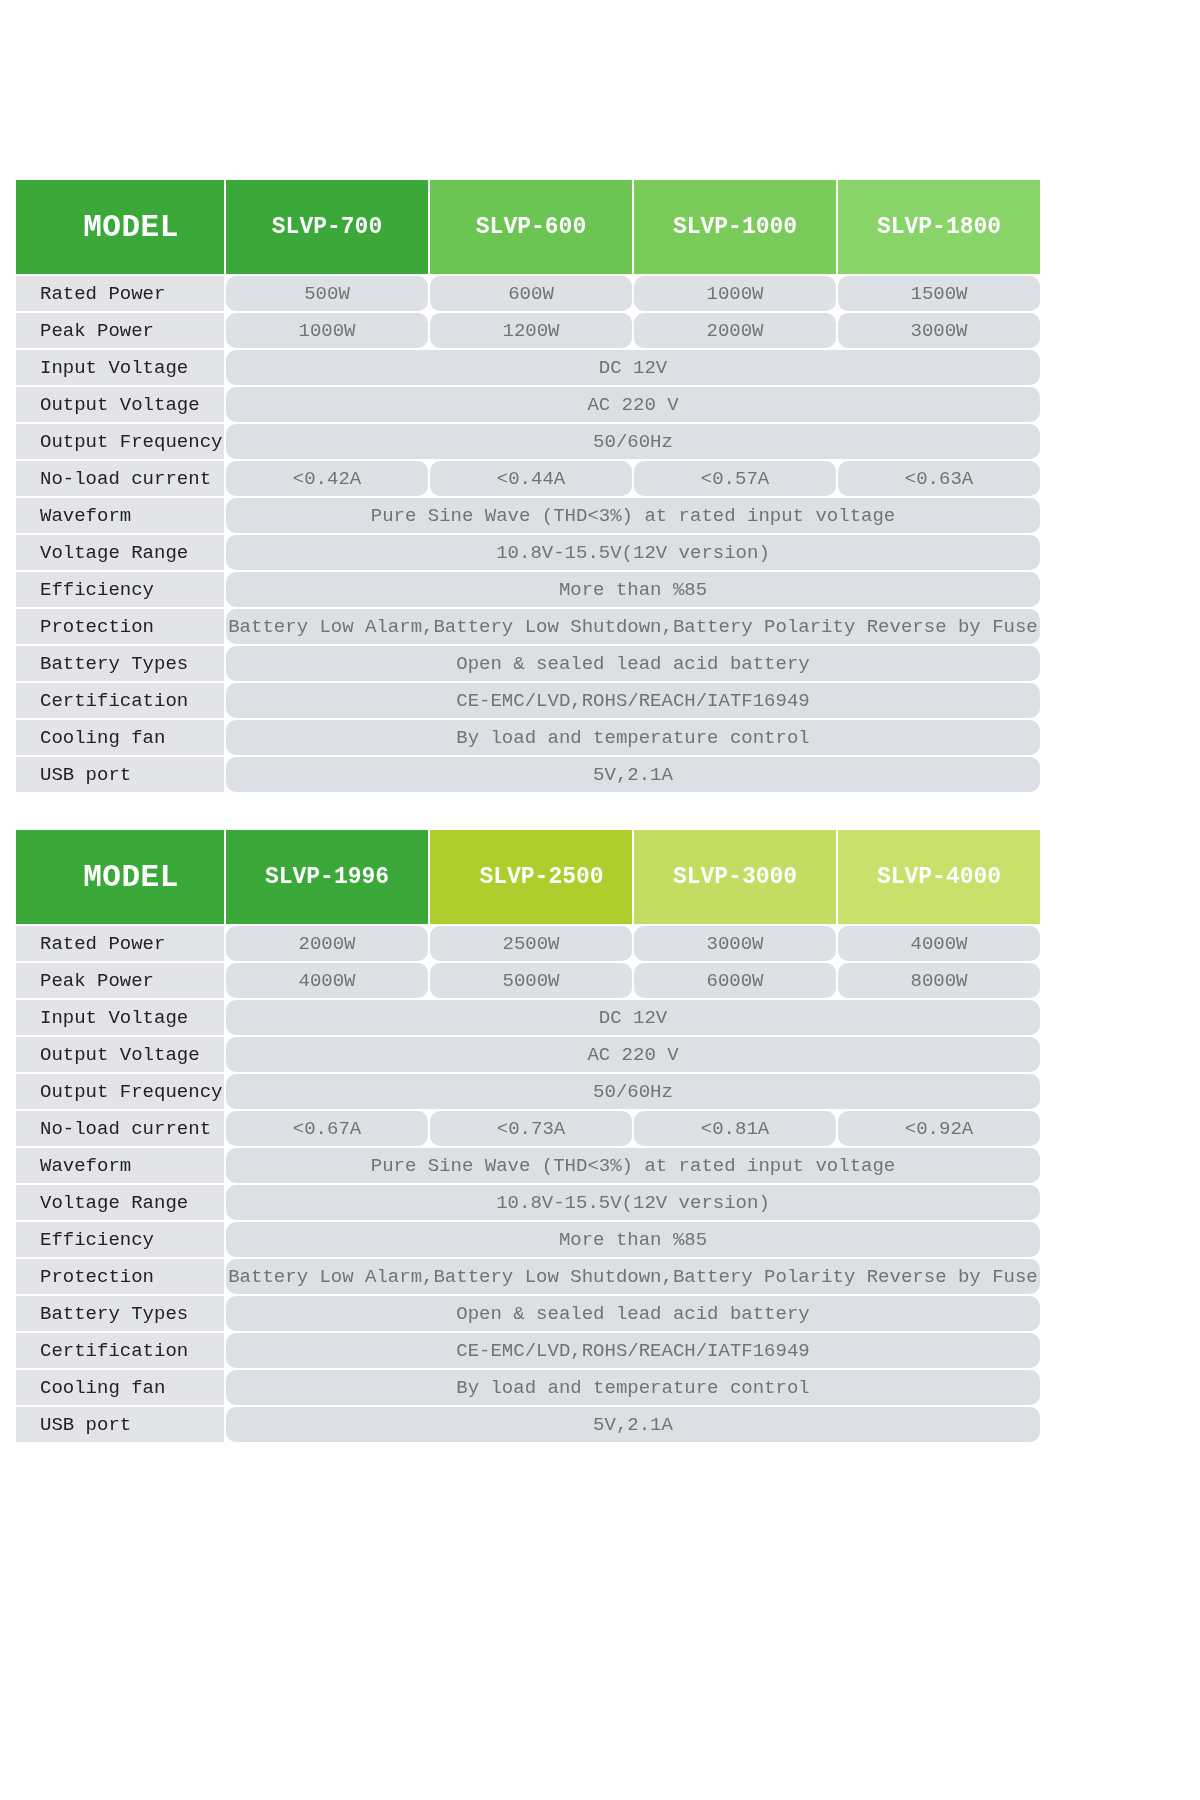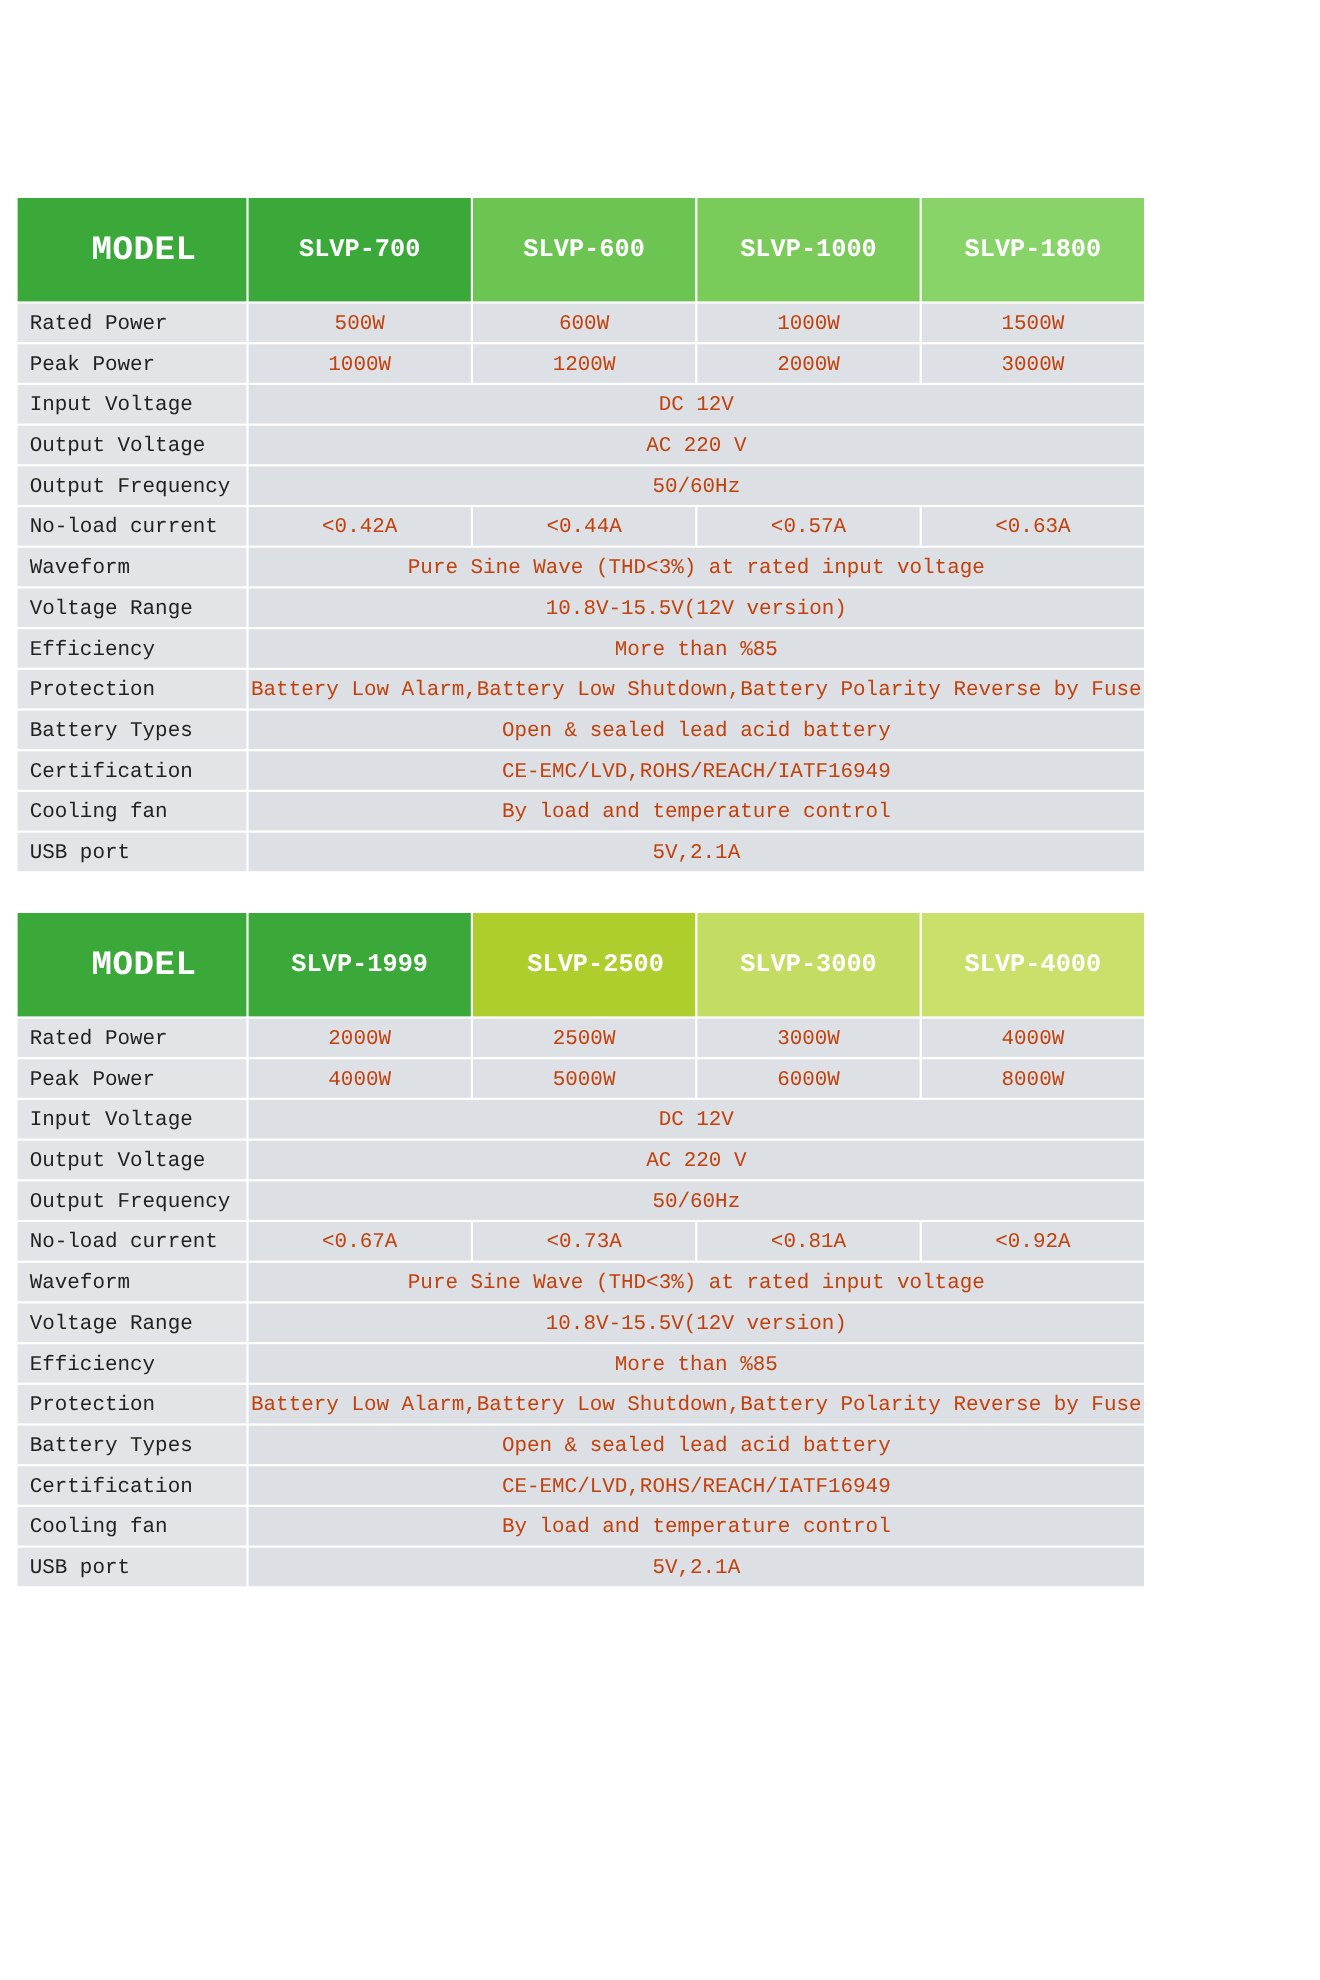--- a/index.html
+++ b/index.html
@@ -46,31 +46,32 @@
   td.model-name {
     font-size: 23px;
   }
 
   
   td.label {
     background: #e2e4e8;
     color: #222;
     font-size: 19px;
     height: 35px;
-    padding-left: 11px;
+    padding-left: 24px;
     text-align: left;
     white-space: nowrap;
   }
   
   td.value {
     background: #dde0e4;
-    color: #c2410c;
+    color: #737373;
     font-size: 19px;
     height: 35px;
     text-align: center;
+    border-radius: 10px;
   }
   td.value.span {
     background: #dcdfe3;
   }
 
   .gap { height: 34px; }
 </style>
 </head>
 <body>
 
@@ -164,21 +165,21 @@
         <colgroup>
           <col class="label-col">
           <col class="val-col">
           <col class="val-col">
           <col class="val-col">
           <col class="val-col">
         </colgroup>
         <tbody>
           <tr class="header-row">
             <td class="model-cell" style="background: rgb(58, 169, 58);">MODEL</td>
-            <td class="model-name" style="background: rgb(58, 169, 58);">SLVP-1999</td>
+            <td class="model-name" style="background: rgb(58, 169, 58);">SLVP-1996</td>
             <td class="model-name" style="background: rgb(174, 206, 46); padding-left: 21px;">SLVP-2500</td>
             <td class="model-name" style="background: rgb(195, 221, 99);">SLVP-3000</td>
             <td class="model-name" style="background: rgb(201, 224, 106);">SLVP-4000</td>
           </tr>
           <tr>
             <td class="label">Rated Power</td>
             <td class="value">2000W</td>
             <td class="value">2500W</td>
             <td class="value">3000W</td>
             <td class="value">4000W</td>

